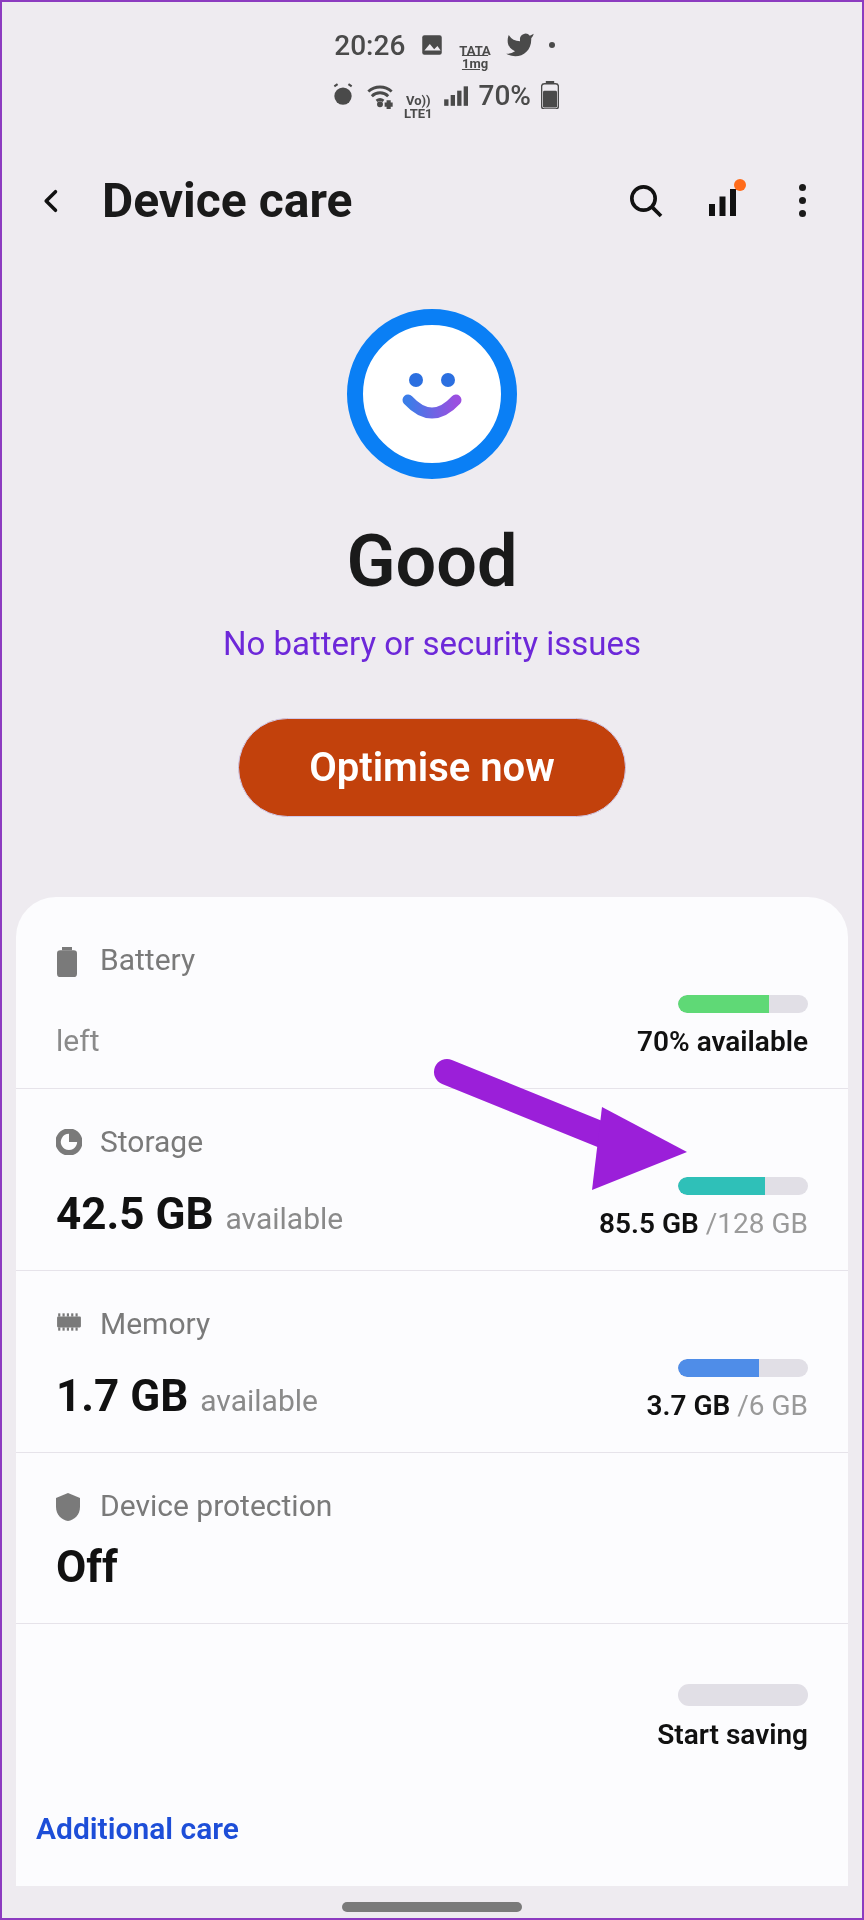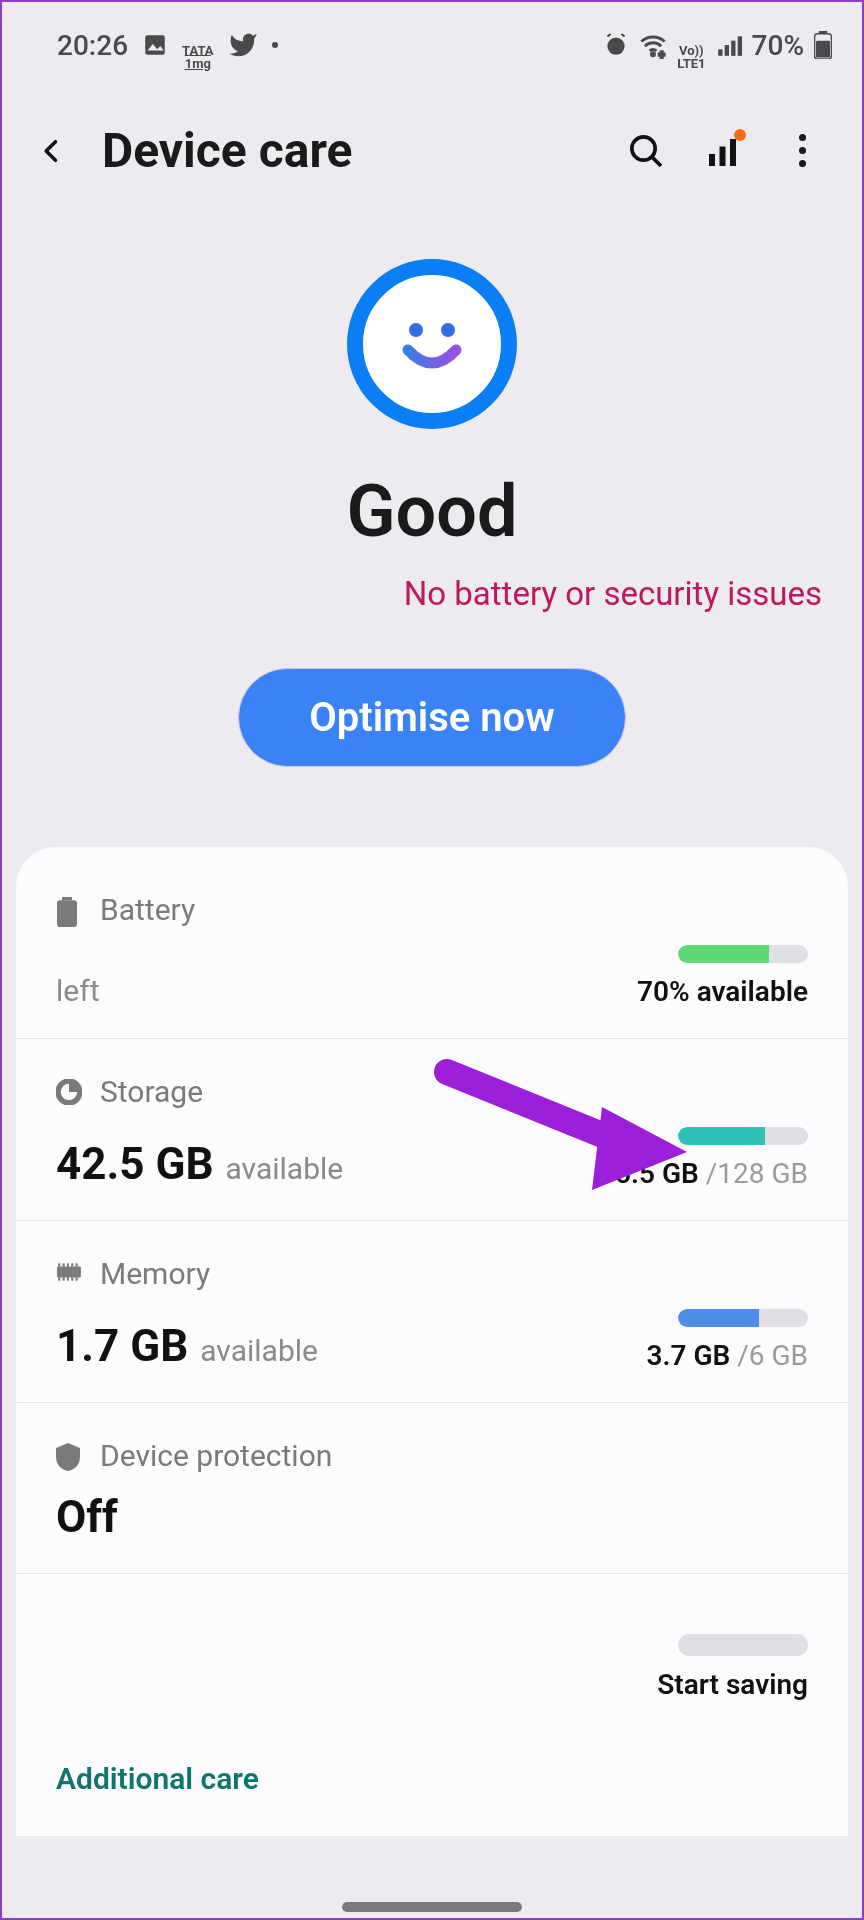--- a/index.html
+++ b/index.html
@@ -15,20 +15,21 @@
   }
   
   .status-bar {
     display: flex;
     justify-content: space-between;
     align-items: center;
     padding: 18px 30px 12px 55px;
     font-size: 28px;
     color: #4a4a4a;
     font-weight: 500;
+    flex-direction: column;
   }
   .status-left { display: flex; align-items: center; gap: 14px; }
   .status-right { display: flex; align-items: center; gap: 10px; }
   .status-icon { display: inline-flex; align-items: center; }
   .dot { width: 6px; height: 6px; border-radius: 50%; background: #4a4a4a; }
   .mini-txt { font-size: 13px; line-height: 1; font-weight: 700; margin-top: 24px; }
   
   .app-header {
     display: flex;
     align-items: center;
@@ -44,24 +45,24 @@
   .more-dots span { width:7px; height:7px; border-radius:50%; background:#1a1a1a;}
   
   .hero { text-align: center; padding: 60px 40px 40px; }
   .face-wrap { display:flex; justify-content:center; margin-bottom:40px;}
   .face-circle {
     width: 170px; height: 170px; border-radius: 50%;
     border: 16px solid #0a7ff5; background:#fff;
     display:flex; align-items:center; justify-content:center;
   }
   .status-heading { font-size: 72px; font-weight: 600; margin-bottom: 20px; }
-  .status-sub { font-size: 33px; color: #be185d; margin-bottom: 55px; text-align: right; }
+  .status-sub { font-size: 33px; color: #6d28d9; margin-bottom: 55px; }
   .optimise-btn {
     display:inline-block;
-    background: #3b82f6;
+    background: #c2410c;
     color: #fff;
     font-size: 40px;
     font-weight: 600;
     padding: 25px 70px;
     border-radius: 60px;
     border: 1px solid #cfc8ea;
   }
   
   .card {
     background: #fcfcfe;
@@ -85,21 +86,21 @@
   .bar { width: 130px; height: 18px; border-radius: 10px; background:#e1dfe6; overflow:hidden; margin-left:auto; margin-bottom:12px;}
   .bar-fill { height:100%; border-radius:10px 0 0 10px;}
   .bar-green { background:#5fd976; }
   .bar-teal { background:#2fc0b8; }
   .bar-blue { background:#4f8de8; }
   .meta { font-size: 28px; color:#111; font-weight:600;}
   .meta .muted { color:#9a9a9a; font-weight:400;}
   .start-pill {
     width: 130px; height: 22px; border-radius: 12px; background:#e1dfe6; margin-left:auto; margin-bottom:12px;
   }
-  .section-title { font-size: 30px; color:#0f766e; font-weight:600; padding:30px 40px 0;}
+  .section-title { font-size: 30px; color:#1d4ed8; font-weight:600; padding:30px 20px 0;}
   
   .annot-arrow {
     position:absolute;
     left: 425px;
     top: 1050px;
     pointer-events:none;
   }
   .nav-indicator {
     position:absolute;
     bottom:6px;

